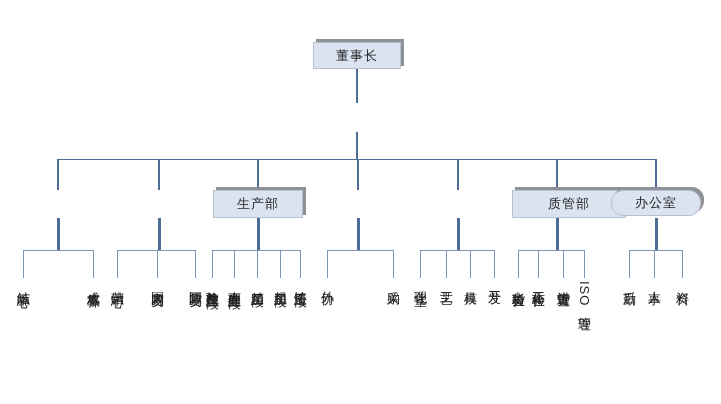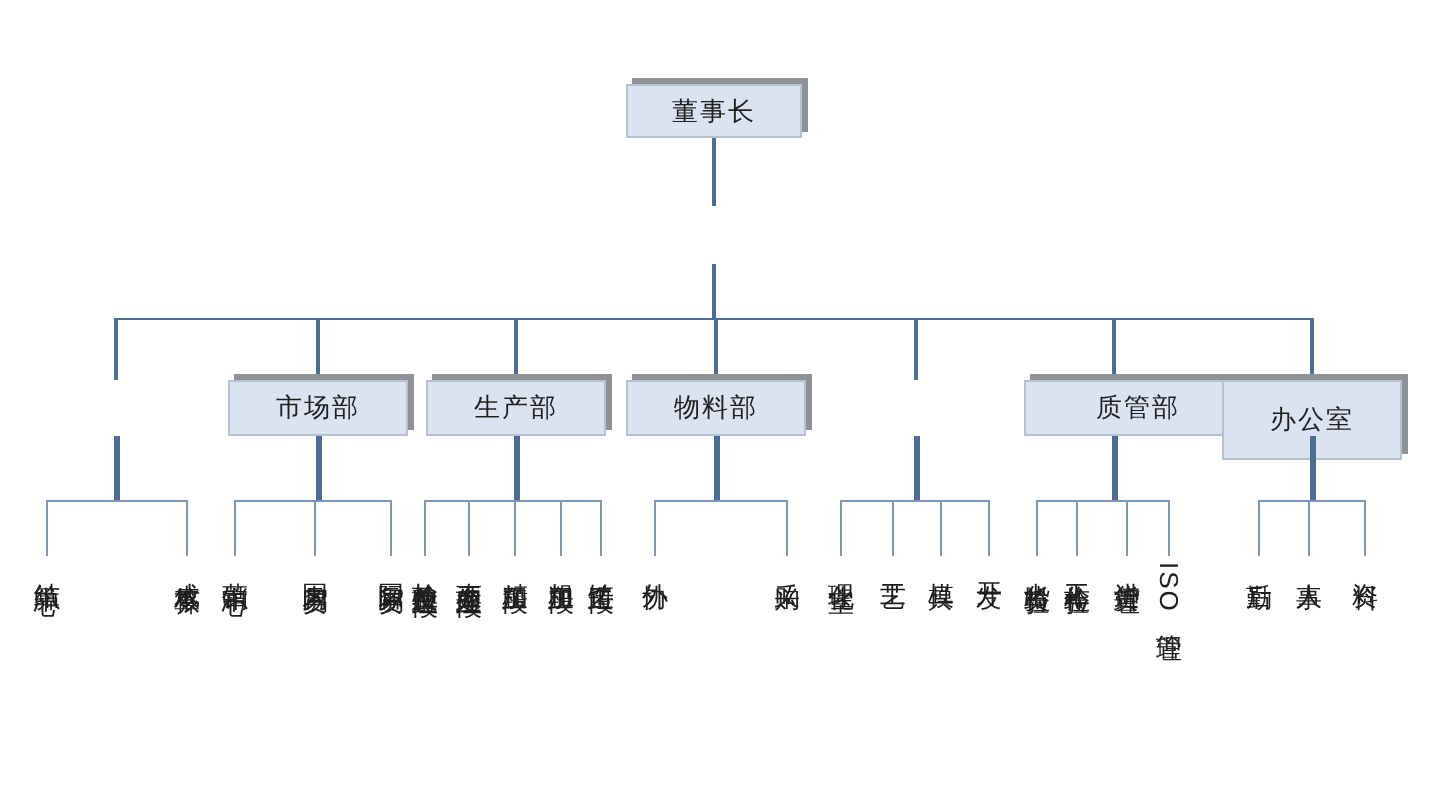--- a/index.html
+++ b/index.html
@@ -35,21 +35,20 @@
     <div class="line main" style="left: 356px; top: 132px; width: 2px; height: 27px;"></div>
     <div class="line main" style="left: 57px; top: 159px; width: 600px; height: 1px;"></div>
     <div class="line main" style="left: 57px; top: 159px; width: 2px; height: 31px;"></div>
     <div class="line main" style="left: 57px; top: 218px; width: 3px; height: 32px;"></div>
     <div class="line child" style="left: 23px; top: 250px; width: 70px; height: 1px;"></div>
     <div class="line child" style="left: 23px; top: 250px; width: 1px; height: 28px;"></div>
     <div class="child-label" style="left: 14px; top: 281px;">结算中心</div>
     <div class="line child" style="left: 93px; top: 250px; width: 1px; height: 28px;"></div>
     <div class="child-label" style="left: 84px; top: 281px;">成本核算</div>
     <div class="line main" style="left: 158px; top: 159px; width: 2px; height: 31px;"></div>
-    <div class="node" style="left: 114px; top: 190px; width: 90px; height: 28px;">市场部</div>
     <div class="line main" style="left: 158px; top: 218px; width: 3px; height: 32px;"></div>
     <div class="line child" style="left: 117px; top: 250px; width: 78px; height: 1px;"></div>
     <div class="line child" style="left: 117px; top: 250px; width: 1px; height: 28px;"></div>
     <div class="child-label" style="left: 108px; top: 281px;">营销中心</div>
     <div class="line child" style="left: 157px; top: 250px; width: 1px; height: 28px;"></div>
     <div class="child-label" style="left: 148px; top: 281px;">国内贸易</div>
     <div class="line child" style="left: 195px; top: 250px; width: 1px; height: 28px;"></div>
     <div class="child-label" style="left: 186px; top: 281px;">国际贸易</div>
     <div class="line main" style="left: 257px; top: 159px; width: 2px; height: 31px;"></div>
     <div class="node" style="left: 213px; top: 190px; width: 90px; height: 28px;">生产部</div>
@@ -59,21 +58,20 @@
     <div class="child-label" style="left: 203px; top: 281px;">检验及理工段</div>
     <div class="line child" style="left: 234px; top: 250px; width: 1px; height: 28px;"></div>
     <div class="child-label" style="left: 225px; top: 281px;">表面处理工段</div>
     <div class="line child" style="left: 257px; top: 250px; width: 1px; height: 28px;"></div>
     <div class="child-label" style="left: 248px; top: 281px;">精加工段</div>
     <div class="line child" style="left: 280px; top: 250px; width: 1px; height: 28px;"></div>
     <div class="child-label" style="left: 271px; top: 281px;">粗加工段</div>
     <div class="line child" style="left: 300px; top: 250px; width: 1px; height: 28px;"></div>
     <div class="child-label" style="left: 291px; top: 281px;">铸造工段</div>
     <div class="line main" style="left: 357px; top: 159px; width: 2px; height: 31px;"></div>
-    <div class="node" style="left: 313px; top: 190px; width: 90px; height: 28px;">物料部</div>
     <div class="line main" style="left: 357px; top: 218px; width: 3px; height: 32px;"></div>
     <div class="line child" style="left: 327px; top: 250px; width: 66px; height: 1px;"></div>
     <div class="line child" style="left: 327px; top: 250px; width: 1px; height: 28px;"></div>
     <div class="child-label" style="left: 318px; top: 281px;">外协</div>
     <div class="line child" style="left: 393px; top: 250px; width: 1px; height: 28px;"></div>
     <div class="child-label" style="left: 384px; top: 281px;">采购</div>
     <div class="line main" style="left: 457px; top: 159px; width: 2px; height: 31px;"></div>
     <div class="line main" style="left: 457px; top: 218px; width: 3px; height: 32px;"></div>
     <div class="line child" style="left: 420px; top: 250px; width: 74px; height: 1px;"></div>
     <div class="line child" style="left: 420px; top: 250px; width: 1px; height: 28px;"></div>
@@ -90,21 +88,21 @@
     <div class="line child" style="left: 518px; top: 250px; width: 66px; height: 1px;"></div>
     <div class="line child" style="left: 518px; top: 250px; width: 1px; height: 28px;"></div>
     <div class="child-label" style="left: 509px; top: 281px;">出货检验</div>
     <div class="line child" style="left: 538px; top: 250px; width: 1px; height: 28px;"></div>
     <div class="child-label" style="left: 529px; top: 281px;">工作检验</div>
     <div class="line child" style="left: 563px; top: 250px; width: 1px; height: 28px;"></div>
     <div class="child-label" style="left: 554px; top: 281px;">进货管理</div>
     <div class="line child" style="left: 584px; top: 250px; width: 1px; height: 28px;"></div>
     <div class="child-label" style="left: 575px; top: 281px;">ISO管理</div>
     <div class="line main" style="left: 655px; top: 159px; width: 2px; height: 31px;"></div>
-    <div class="node" style="left: 611px; top: 190px; width: 90px; height: 40px;">办公室</div>
+    <div class="node" style="left: 611px; top: 190px; width: 90px; height: 26px; border-radius: 12px;">办公室</div>
     <div class="line main" style="left: 655px; top: 218px; width: 3px; height: 32px;"></div>
     <div class="line child" style="left: 629px; top: 250px; width: 53px; height: 1px;"></div>
     <div class="line child" style="left: 629px; top: 250px; width: 1px; height: 28px;"></div>
     <div class="child-label" style="left: 620px; top: 281px;">后勤</div>
     <div class="line child" style="left: 654px; top: 250px; width: 1px; height: 28px;"></div>
     <div class="child-label" style="left: 645px; top: 281px;">人事</div>
     <div class="line child" style="left: 682px; top: 250px; width: 1px; height: 28px;"></div>
     <div class="child-label" style="left: 673px; top: 281px;">资料</div>
   </div>
 

